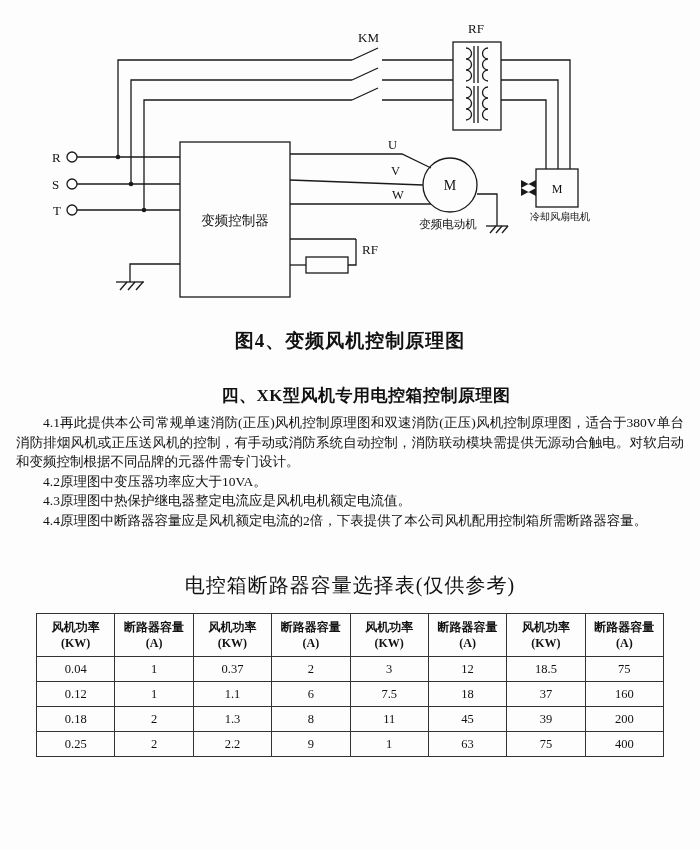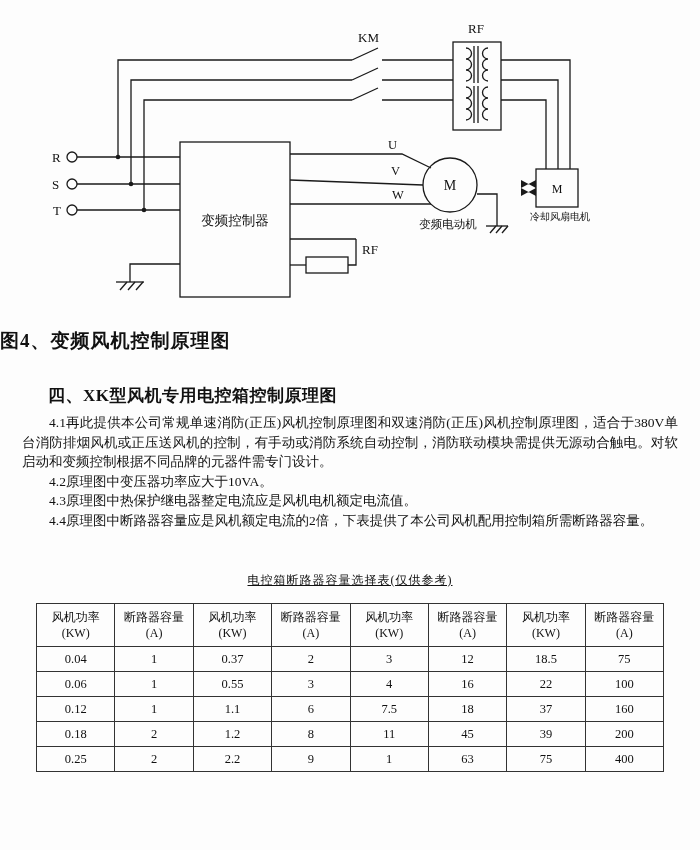--- a/index.html
+++ b/index.html
@@ -7,43 +7,44 @@
   body {
     width: 700px; height: 850px;
     background: #fdfdfd;
     color: #111;
     font-family: "Liberation Serif", "DejaVu Serif", serif;
     overflow: hidden;
   }
   .diagram-wrap { padding-top: 2px; }
   svg text { font-family: "Liberation Serif", "DejaVu Serif", serif; }
   .caption {
-    text-align: left; font-size: 19px; font-weight: 600;
+    text-align: center; font-size: 19px; font-weight: 600;
     margin: 4px 0 0; letter-spacing: 1px;
   }
   .heading {
     margin: 30px 16px 6px 48px; font-size: 17px; font-weight: bold;
     letter-spacing: .5px;
+    text-align: center;
   }
   .para {
-    margin: 0 22px; font-size: 13.5px; line-height: 19.5px;
+    margin: 0 16px; font-size: 13.5px; line-height: 19.5px;
     text-indent: 2em; text-align: justify;
   }
   .table-title {
-    text-align: center; font-size: 12px; margin: 42px 0 0;
-    letter-spacing: 1px; font-weight: 500; text-decoration: underline;
+    text-align: center; font-size: 20px; margin: 42px 0 0;
+    letter-spacing: 1px; font-weight: 500;
   }
   table.breaker {
     border-collapse: collapse; margin: 14px auto 0; width: 628px;
     table-layout: fixed;
   }
   .breaker th, .breaker td {
     border: 1px solid #333; text-align: center; vertical-align: middle;
   }
-  .breaker th { font-size: 12px; font-weight: normal; padding: 5px 2px; line-height: 16px; }
+  .breaker th { font-size: 12px; font-weight: bold; padding: 5px 2px; line-height: 16px; }
   .breaker td { font-size: 12.5px; height: 25px; padding: 0 12px; }
 </style>
 </head>
 <body>
 
 <div class="diagram-wrap">
   <svg width="700" height="318" viewBox="0 0 700 318">
     <g fill="none" stroke="#1a1a1a" stroke-width="1.3">
 
       <g>
@@ -202,43 +203,33 @@
         <td>0.04</td>
         <td>1</td>
         <td>0.37</td>
         <td>2</td>
         <td>3</td>
         <td>12</td>
         <td>18.5</td>
         <td>75</td>
       </tr>
       <tr>
-        <td>0.06</td>
-        <td>1</td>
-        <td>0.55</td>
-        <td>3</td>
-        <td>4</td>
-        <td>16</td>
-        <td>22</td>
-        <td>100</td>
-      </tr>
-      <tr>
         <td>0.12</td>
         <td>1</td>
         <td>1.1</td>
         <td>6</td>
         <td>7.5</td>
         <td>18</td>
         <td>37</td>
         <td>160</td>
       </tr>
       <tr>
         <td>0.18</td>
         <td>2</td>
-        <td>1.2</td>
+        <td>1.3</td>
         <td>8</td>
         <td>11</td>
         <td>45</td>
         <td>39</td>
         <td>200</td>
       </tr>
       <tr>
         <td>0.25</td>
         <td>2</td>
         <td>2.2</td>

